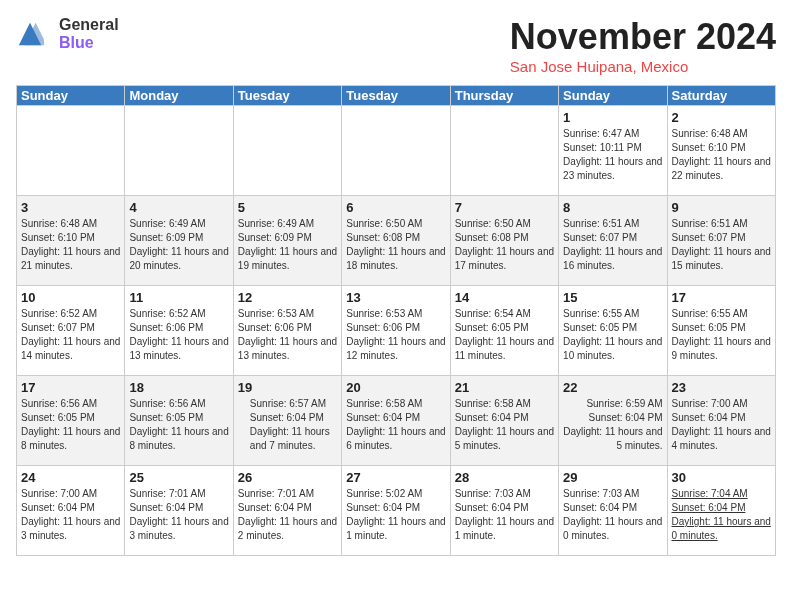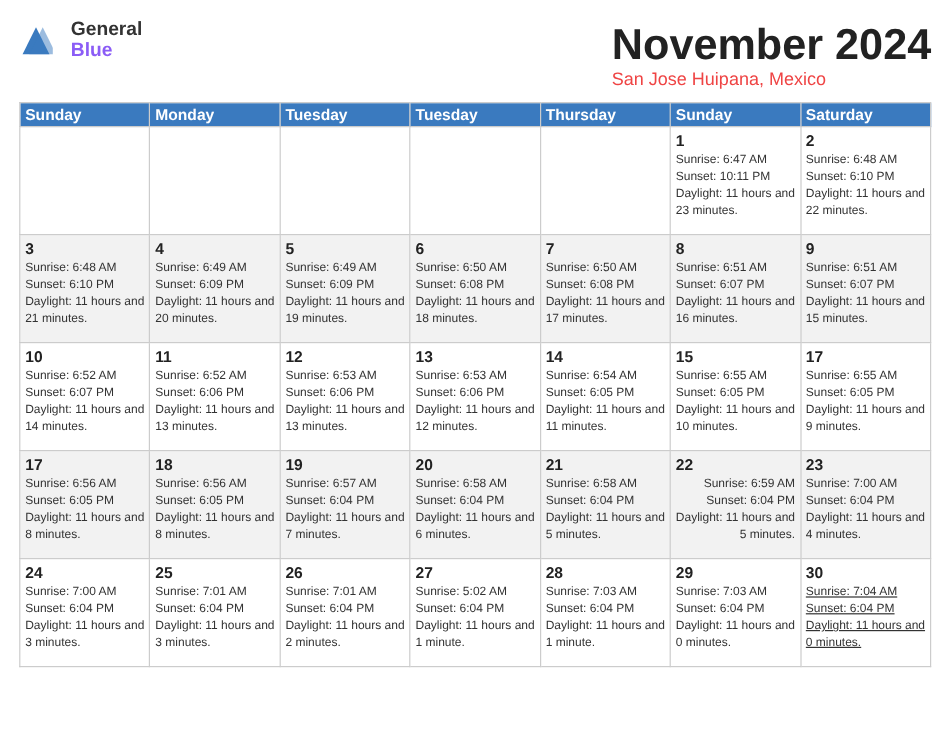--- a/index.html
+++ b/index.html
@@ -231,21 +231,21 @@
 Daylight: 11 hours and 8 minutes.</div>
         </td>
         <td>
           <span class="day-number">18</span>
           <div class="day-info" style="white-space: pre-line;">Sunrise: 6:56 AM
 Sunset: 6:05 PM
 Daylight: 11 hours and 8 minutes.</div>
         </td>
         <td>
           <span class="day-number">19</span>
-          <div class="day-info" style="white-space: pre-line;">Sunrise: 6:57 AM
+          <div class="day-info" style="white-space: pre-line; margin-left: 12px;">Sunrise: 6:57 AM
 Sunset: 6:04 PM
 Daylight: 11 hours and 7 minutes.</div>
         </td>
         <td>
           <span class="day-number">20</span>
           <div class="day-info" style="white-space: pre-line;">Sunrise: 6:58 AM
 Sunset: 6:04 PM
 Daylight: 11 hours and 6 minutes.</div>
         </td>
         <td>

